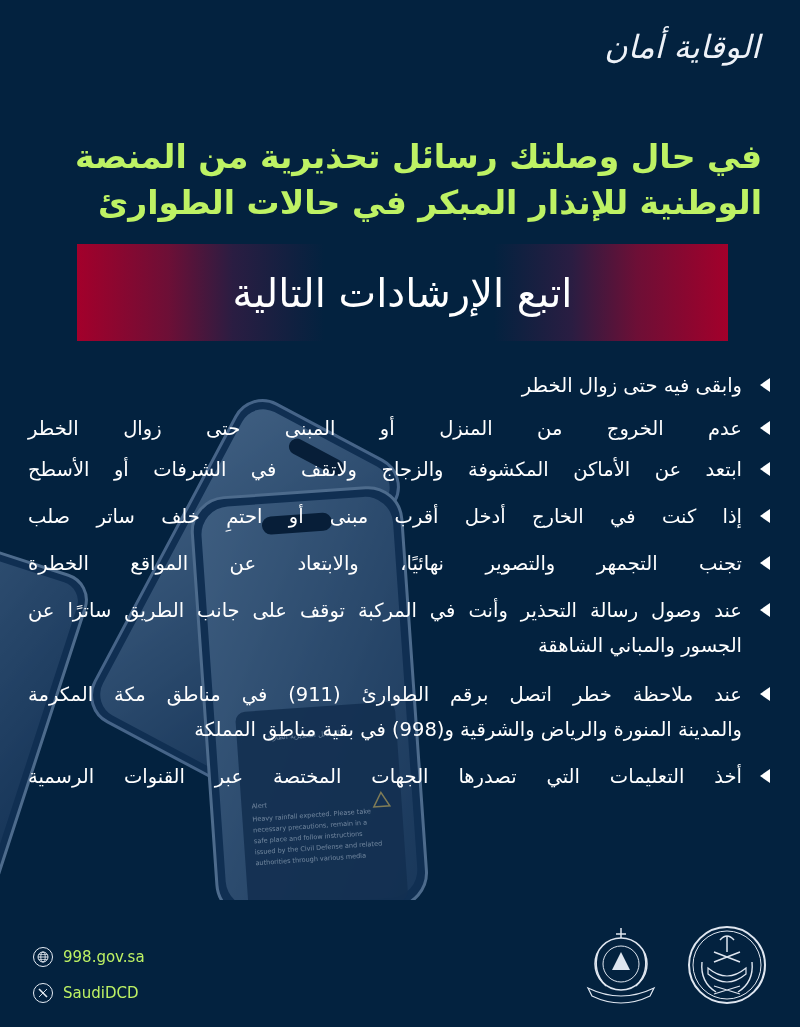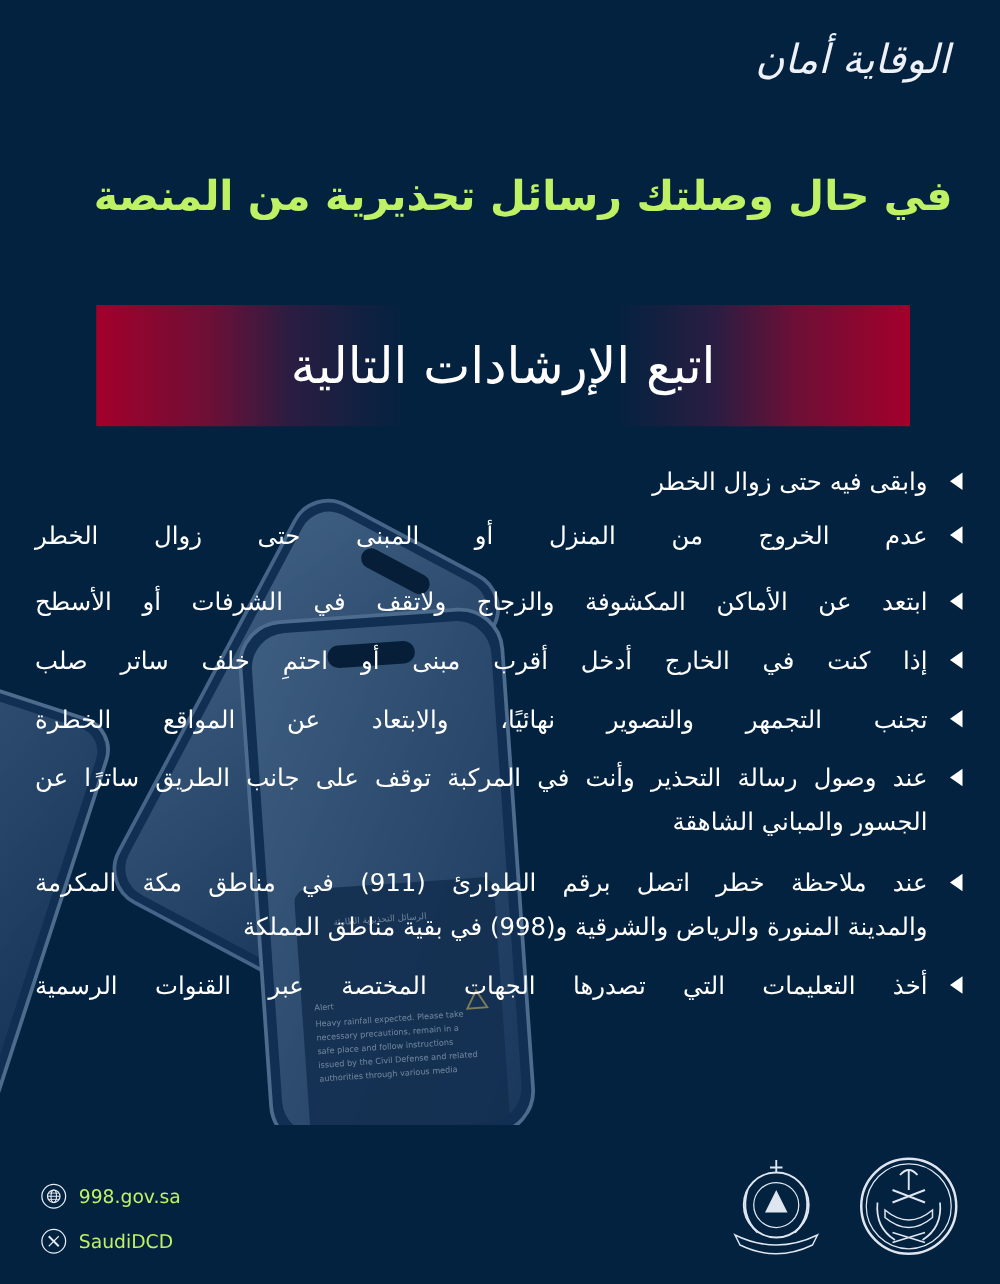--- a/index.html
+++ b/index.html
@@ -102,34 +102,35 @@
     <g transform="translate(-40,160) rotate(18)">
       <rect x="0" y="0" width="140" height="330" rx="26" fill="#1b3a63" stroke="#8aa7cc" stroke-width="3"></rect>
       <rect x="8" y="8" width="124" height="314" rx="20" fill="url(#scr)" opacity="0.7"></rect>
     </g>
   </svg>
 
   <div class="logo">الوقاية أمان</div>
 
   <div class="title">
     <div>في حال وصلتك رسائل تحذيرية من المنصة</div>
+    <div>الوطنية للإنذار المبكر في حالات الطوارئ</div>
   </div>
 
   <div class="banner">
     <span class="banner-text">اتبع الإرشادات التالية</span>
   </div>
 
   <div class="list">
     <div class="item multi" style="margin-bottom:8px">
       <span class="bullet"></span>
       <div class="item-text">
         <div>وابقى فيه حتى زوال الخطر</div>
       </div>
     </div>
-    <div class="item" style="margin-bottom:18px">
+    <div class="item" style="margin-bottom:6px">
       <span class="bullet"></span>
       <div class="item-text">
         <span>عدم الخروج من المنزل أو المبنى حتى زوال الخطر</span>
       </div>
     </div>
     <div class="item" style="margin-bottom:12px">
       <span class="bullet"></span>
       <div class="item-text">
         <span>ابتعد عن الأماكن المكشوفة والزجاج ولاتقف في الشرفات أو الأسطح</span>
       </div>

